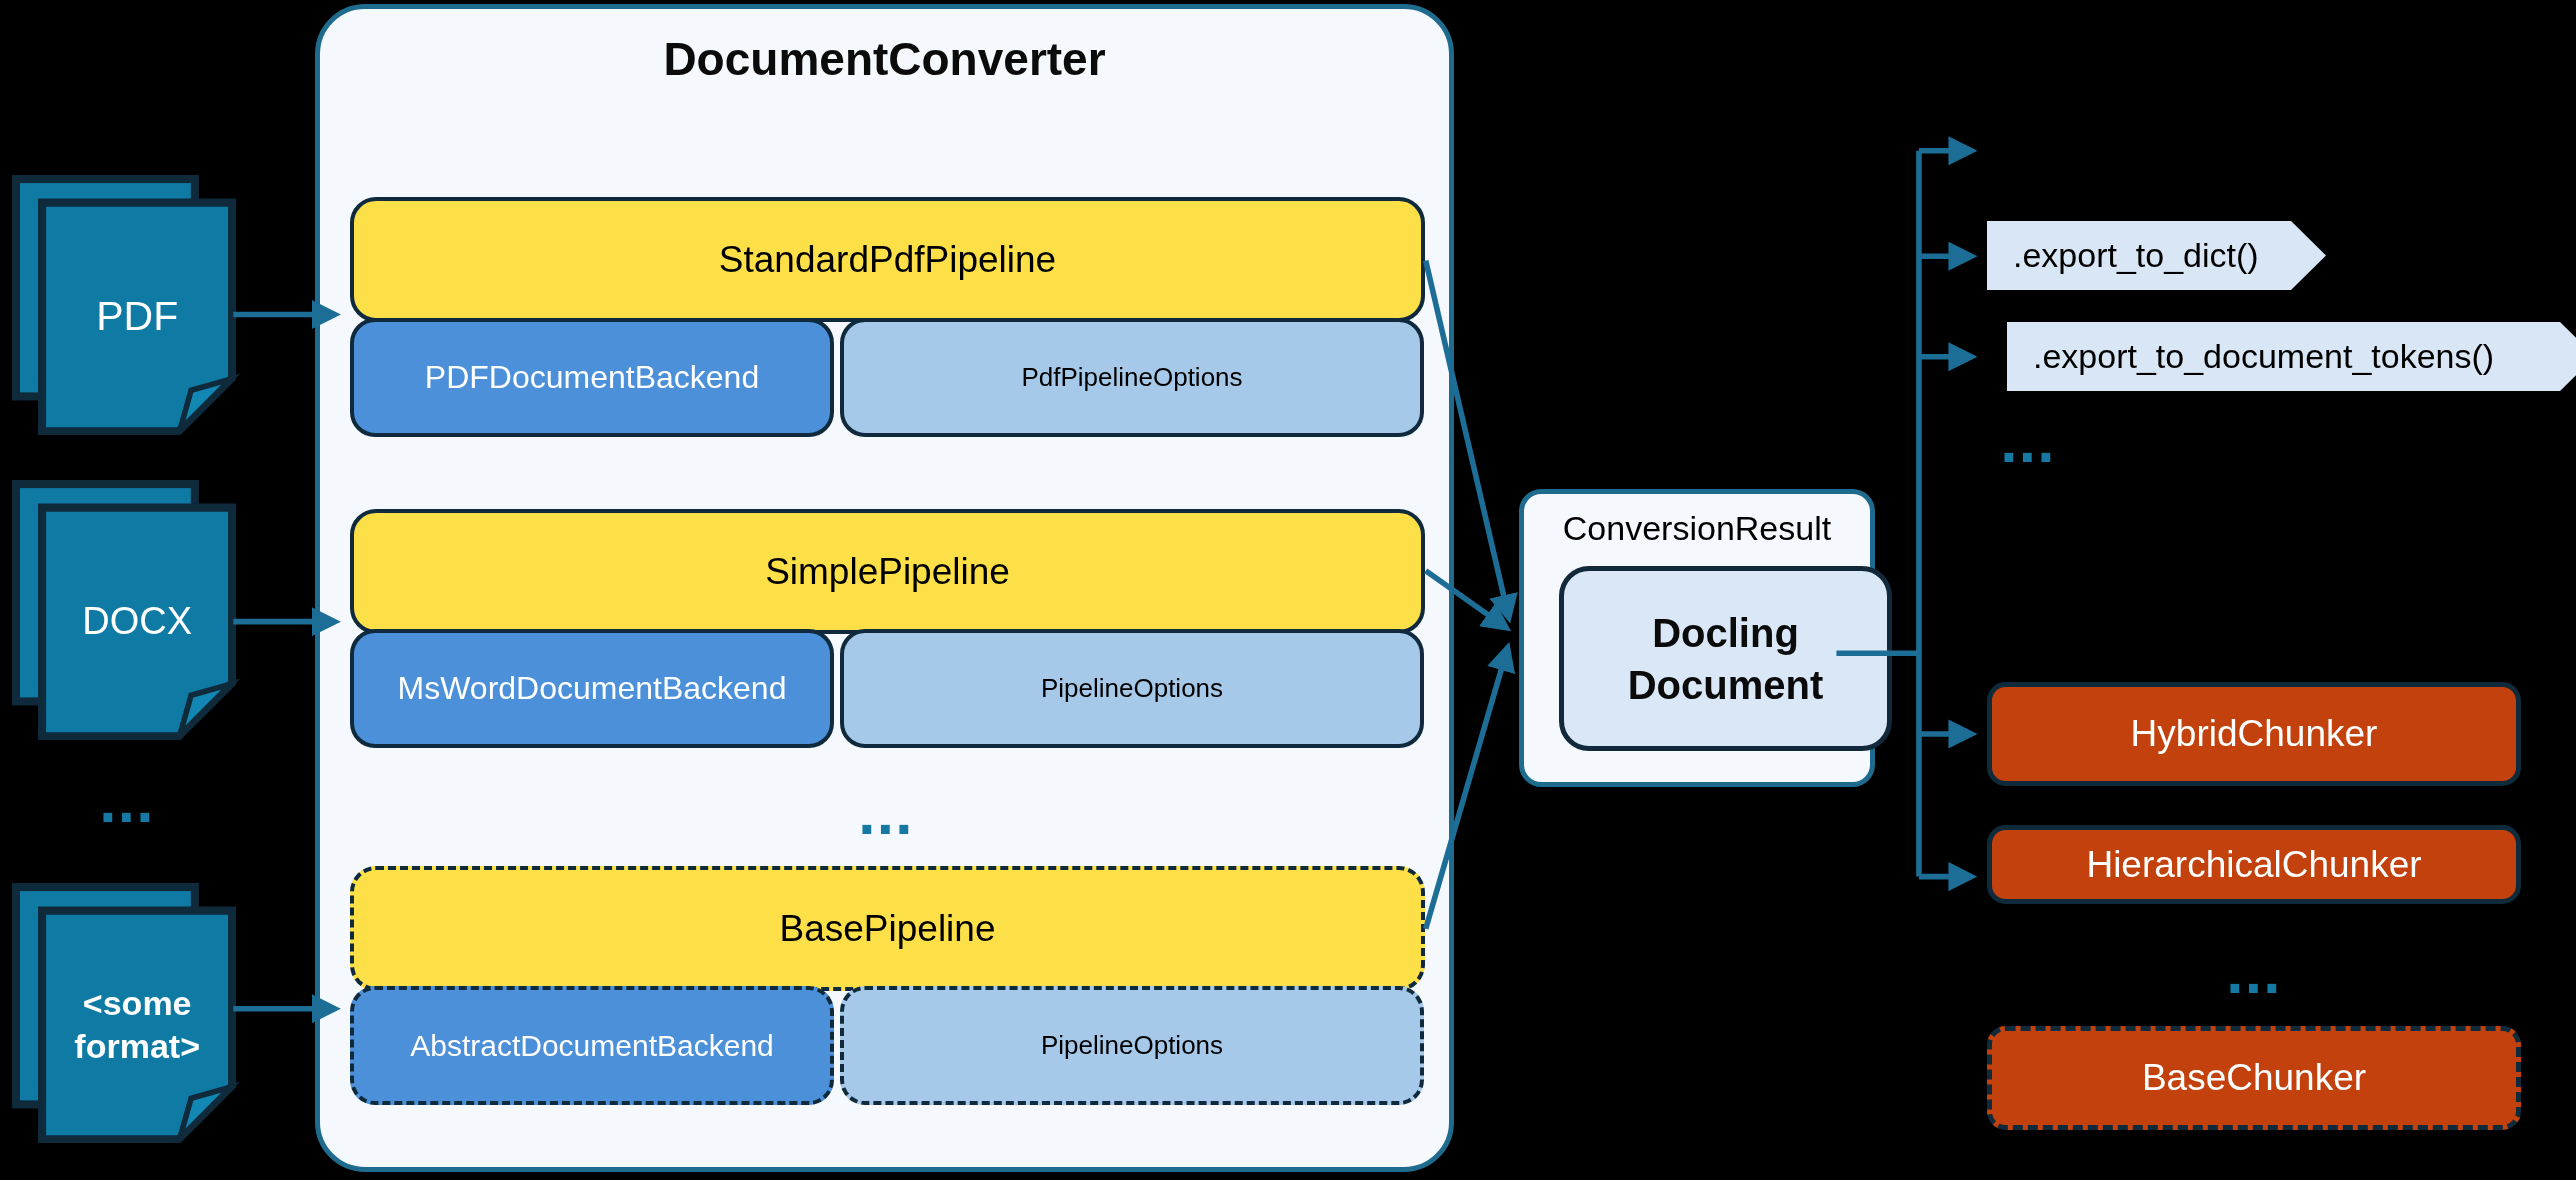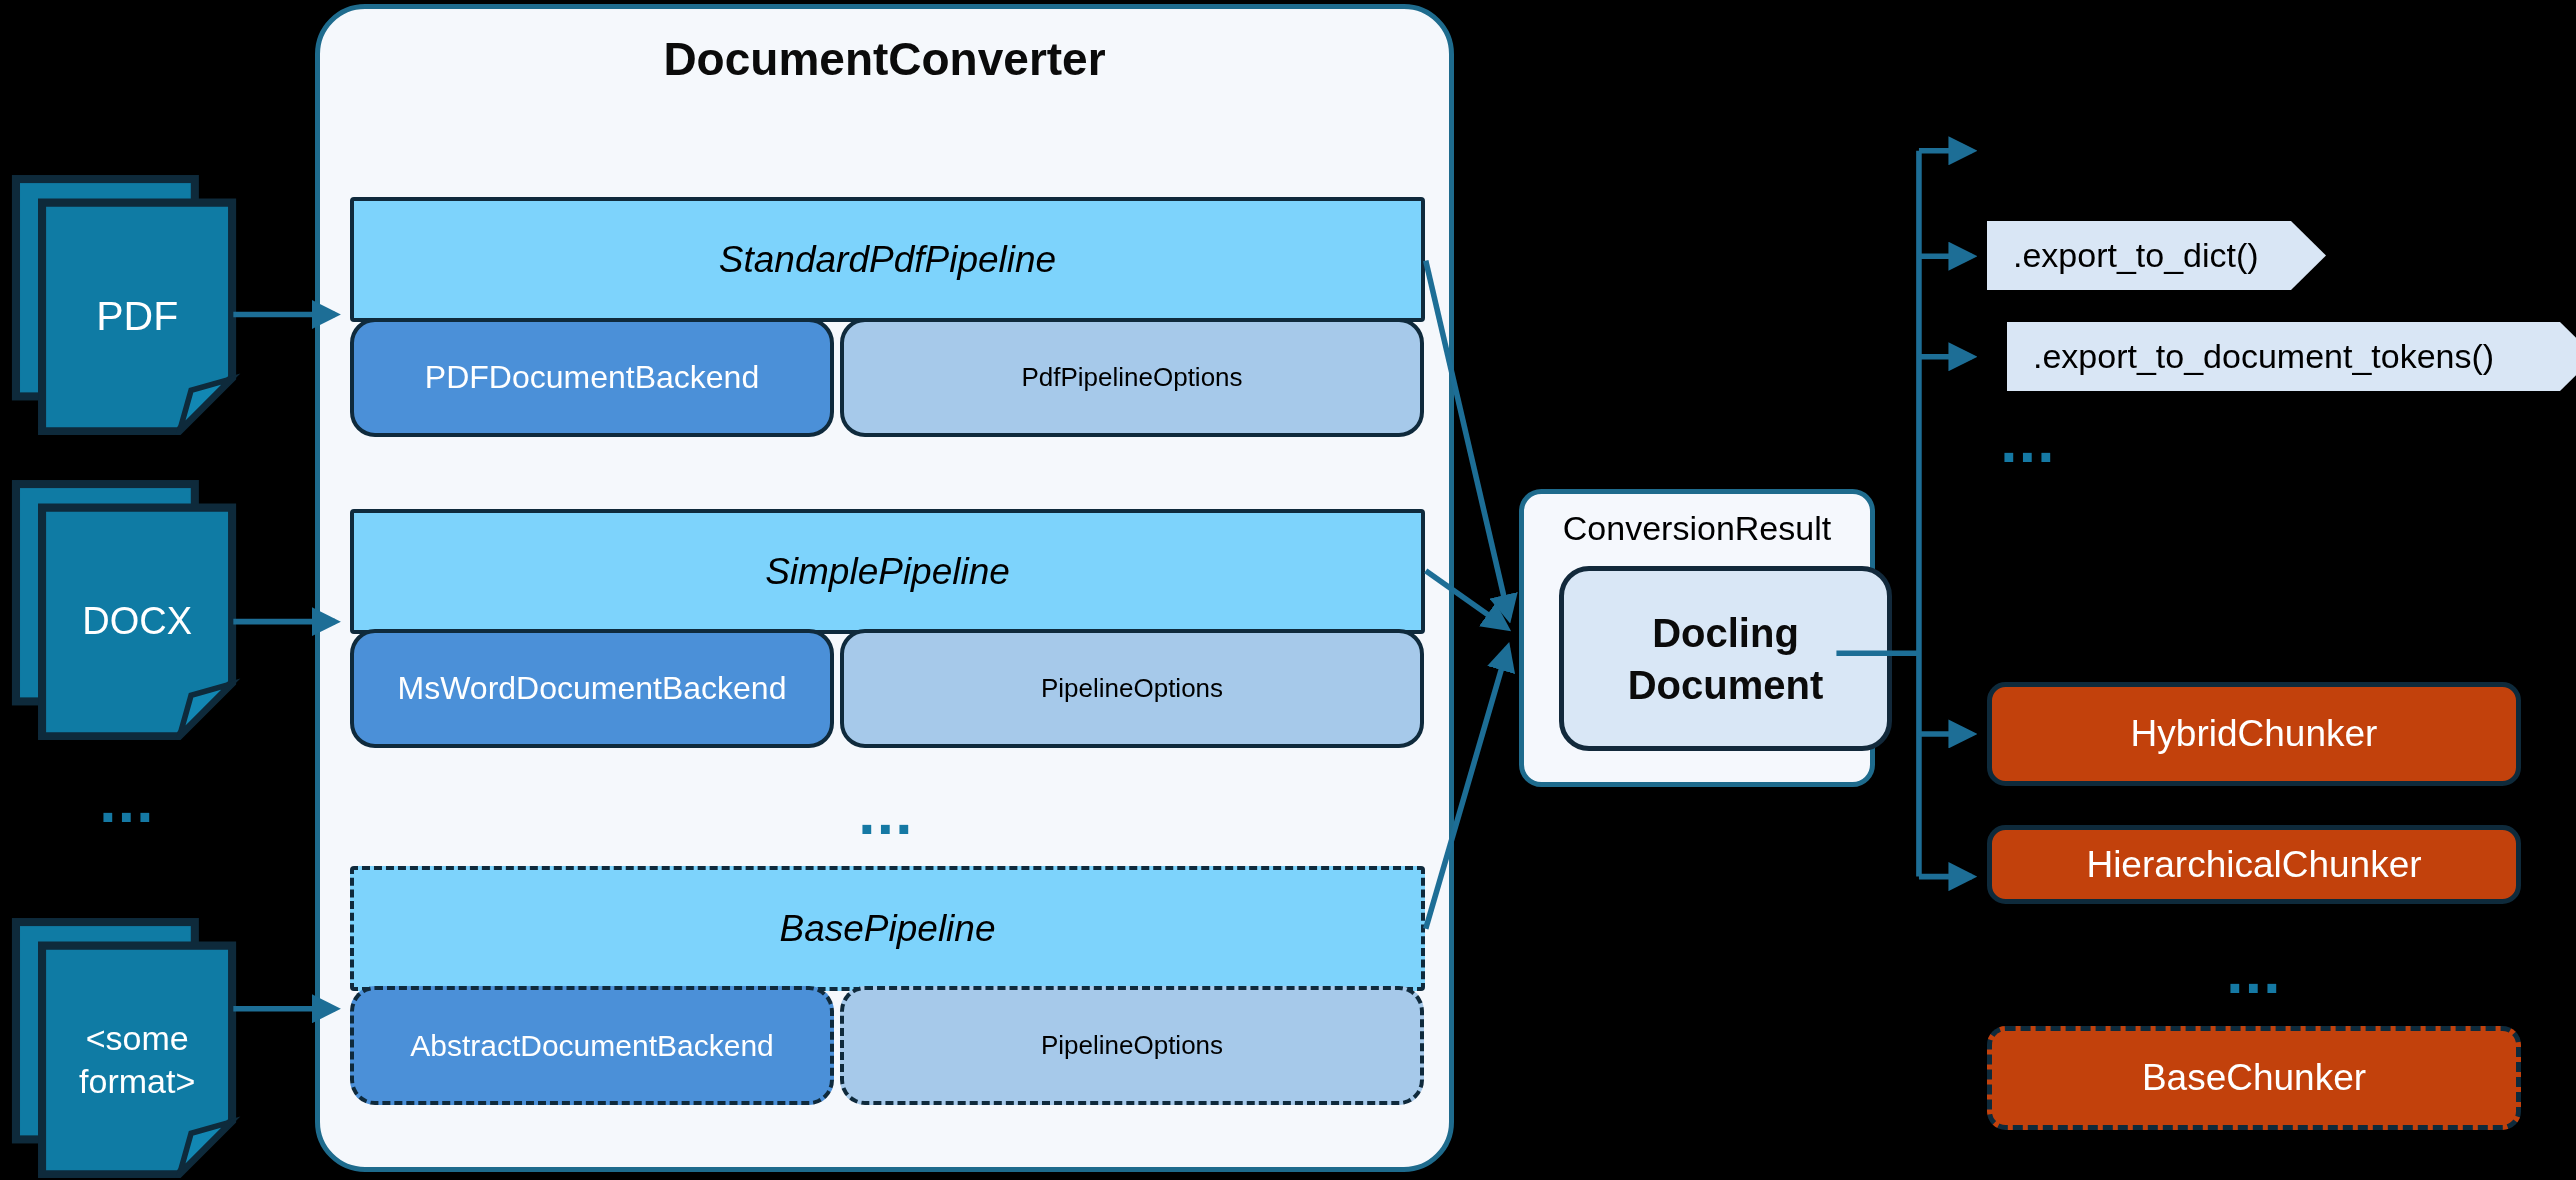--- a/index.html
+++ b/index.html
@@ -5,23 +5,23 @@
   html,body{margin:0;padding:0;background:#000;}
   #canvas{position:relative;width:2576px;height:1180px;background:#000;overflow:hidden;
           font-family:"Liberation Sans", sans-serif;}
   .abs{position:absolute;box-sizing:border-box;}
 
   
   .converter{background:#f5f8fc;border:5px solid #1e6b8d;border-radius:50px;}
   .converter-title{font-size:46px;font-weight:bold;color:#0b0b0b;text-align:center;}
 
   
-  .pipe-header{background:#7dd3fc;border:4.3px solid #0f2a3c;border-radius:4px;
+  .pipe-header{background:#fde047;border:4.3px solid #0f2a3c;border-radius:26px;
                display:flex;align-items:center;justify-content:center;
-               font-size:37px;color:#000;font-style:italic;}
+               font-size:37px;color:#000;}
   .backend{background:#4b90d8;border:4.3px solid #0f2a3c;border-radius:25px;
            display:flex;align-items:center;justify-content:center;
            font-size:32px;color:#fff;}
   .options{background:#a6c9ea;border:4.3px solid #0f2a3c;border-radius:25px;
            display:flex;align-items:center;justify-content:center;
            font-size:26px;color:#000;}
   .dashed{border-style:dashed !important;}
 
   
   .doc-label{display:flex;align-items:center;justify-content:center;text-align:center;
@@ -67,21 +67,21 @@
     <svg width="236" height="261" viewBox="0 0 380 420">
       <rect x="8" y="8" width="288" height="350" fill="#0f7ba4" stroke="#0e2a3b" stroke-width="13"></rect>
       <path d="M50 46 H356 V328 L270 414 H50 Z" fill="#0f7ba4" stroke="#0e2a3b" stroke-width="13" stroke-linejoin="miter"></path>
       <path d="M354 330 L272 412 L290 348 Z" fill="#1287b3" stroke="#0e2a3b" stroke-width="9"></path>
     </svg>
     <div class="abs doc-label" style="left:31px;top:28.5px;width:190px;height:228px;font-size:38px;">DOCX</div>
   </div>
 
   <div class="abs dots" style="left:127px;top:802px;">...</div>
 
-  <div class="abs" style="left:11.2px;top:917px;width:236px;height:261px;">
+  <div class="abs" style="left:11.2px;top:882px;width:236px;height:261px;font-weight:bold;">
     <svg width="236" height="261" viewBox="0 0 380 420">
       <rect x="8" y="8" width="288" height="350" fill="#0f7ba4" stroke="#0e2a3b" stroke-width="13"></rect>
       <path d="M50 46 H356 V328 L270 414 H50 Z" fill="#0f7ba4" stroke="#0e2a3b" stroke-width="13" stroke-linejoin="miter"></path>
       <path d="M354 330 L272 412 L290 348 Z" fill="#1287b3" stroke="#0e2a3b" stroke-width="9"></path>
     </svg>
     <div class="abs doc-label" style="left:31px;top:28.5px;width:190px;height:228px;font-size:34px;">&lt;some format&gt;</div>
   </div>
 
   <div class="abs converter" style="left:315px;top:3.7px;width:1139px;height:1168px;"></div>
   <div class="abs converter-title" style="left:315px;top:32px;width:1139px;">DocumentConverter</div>

